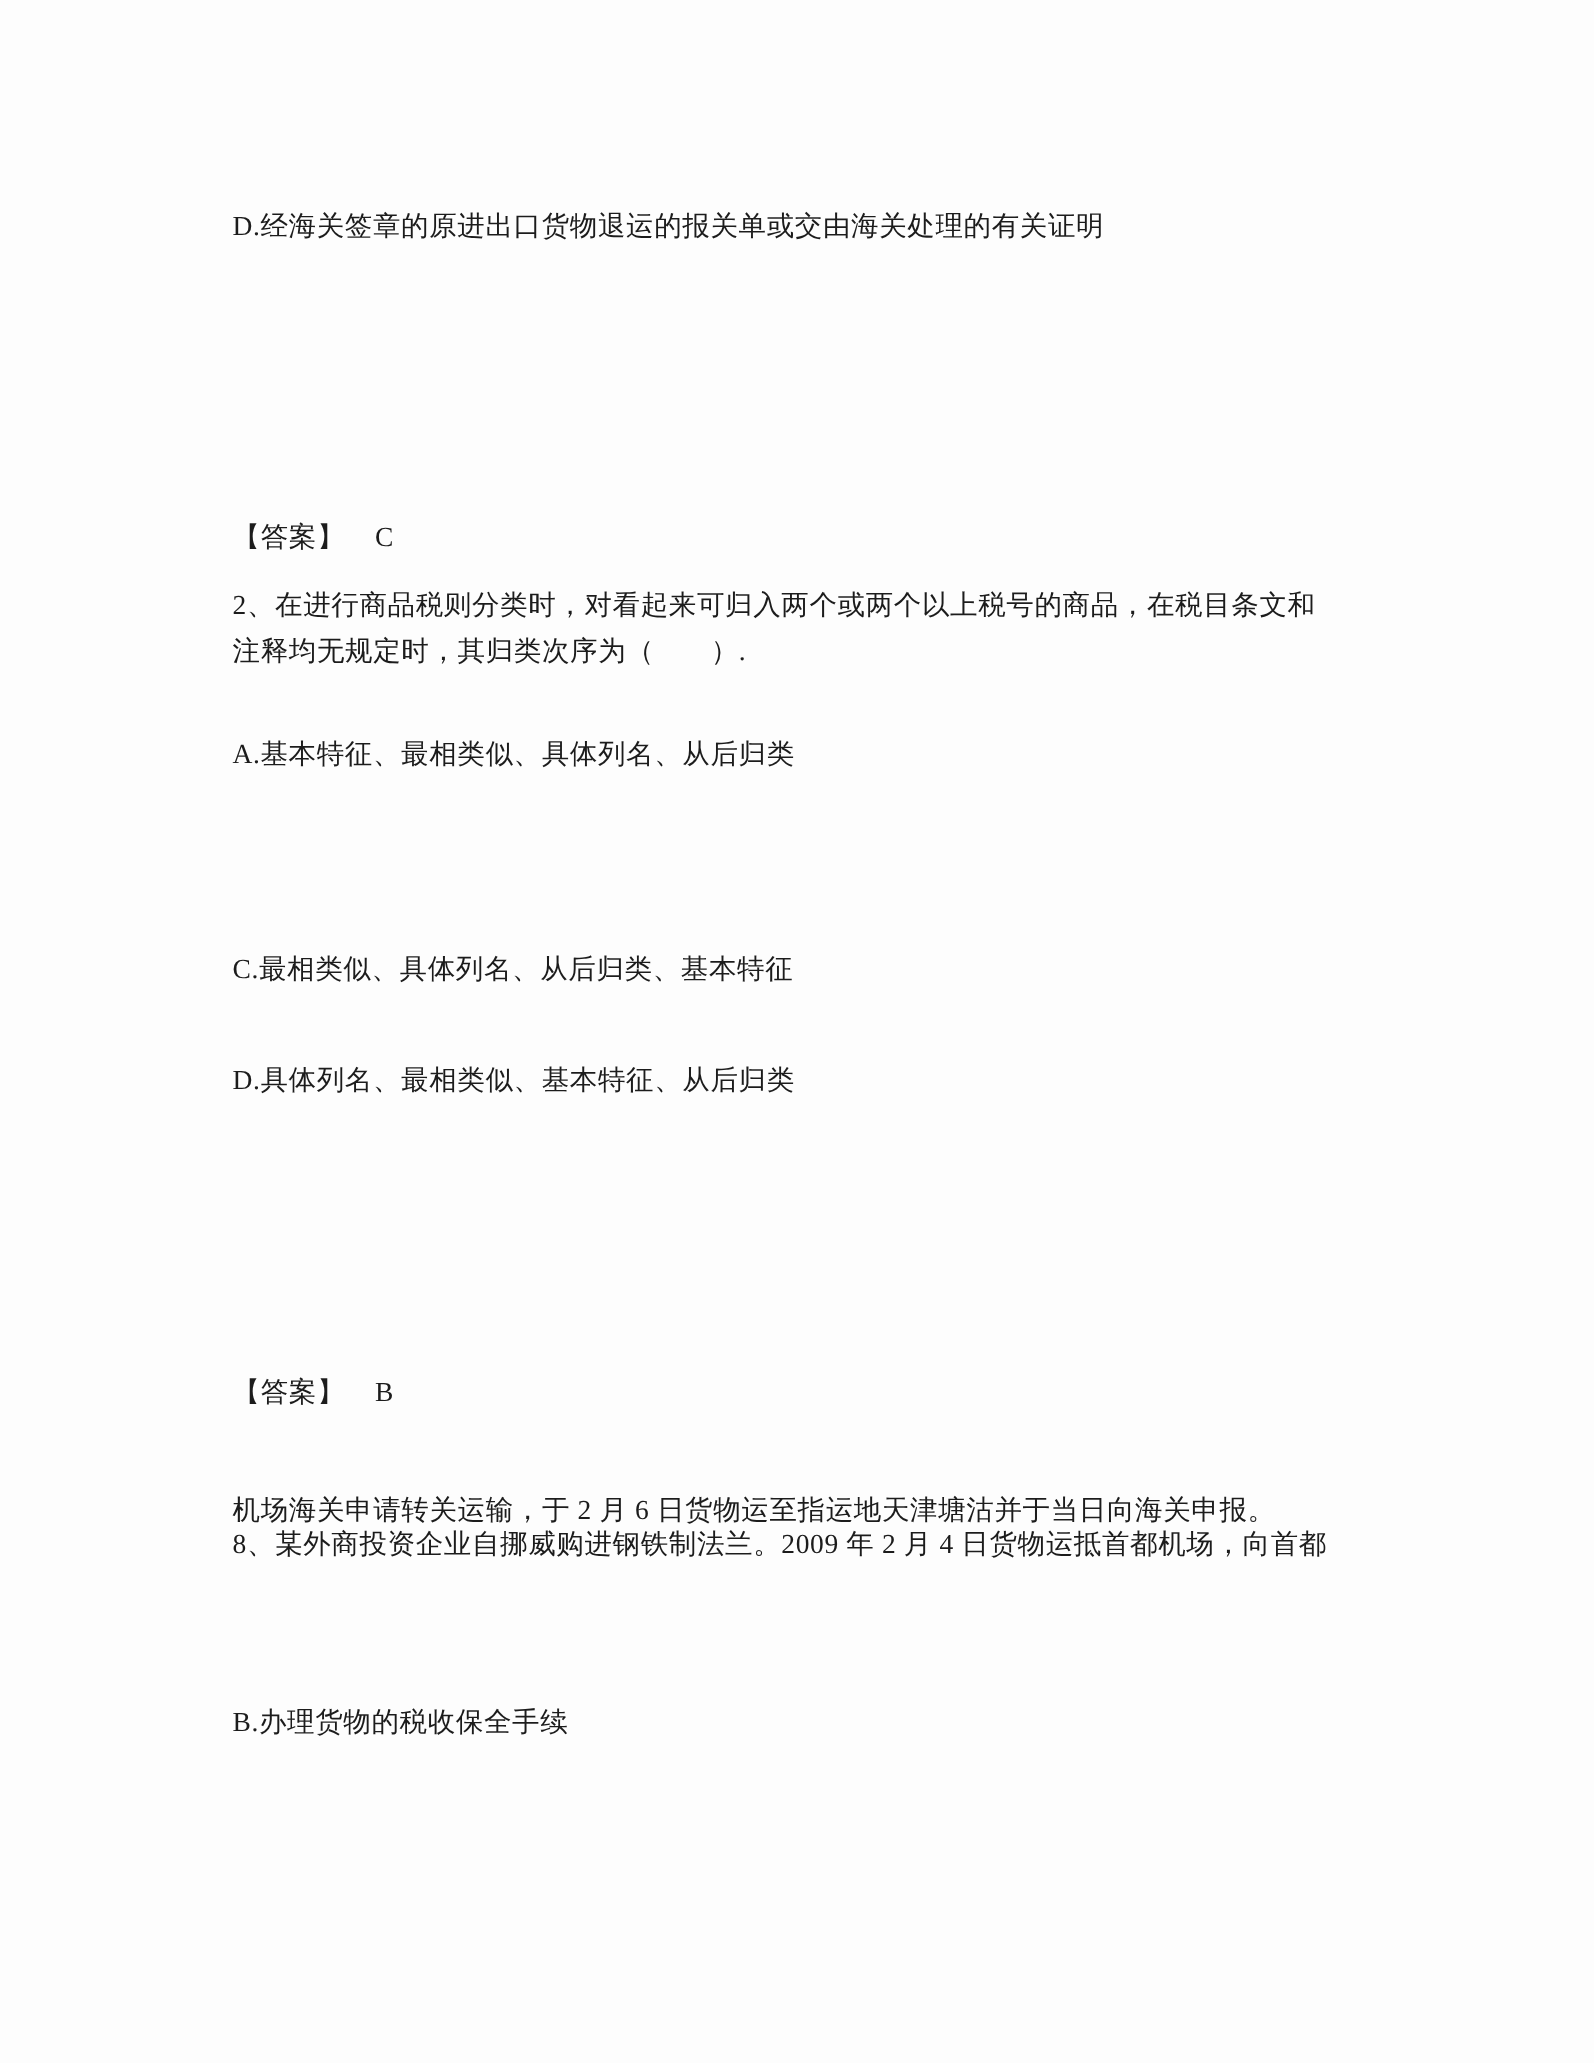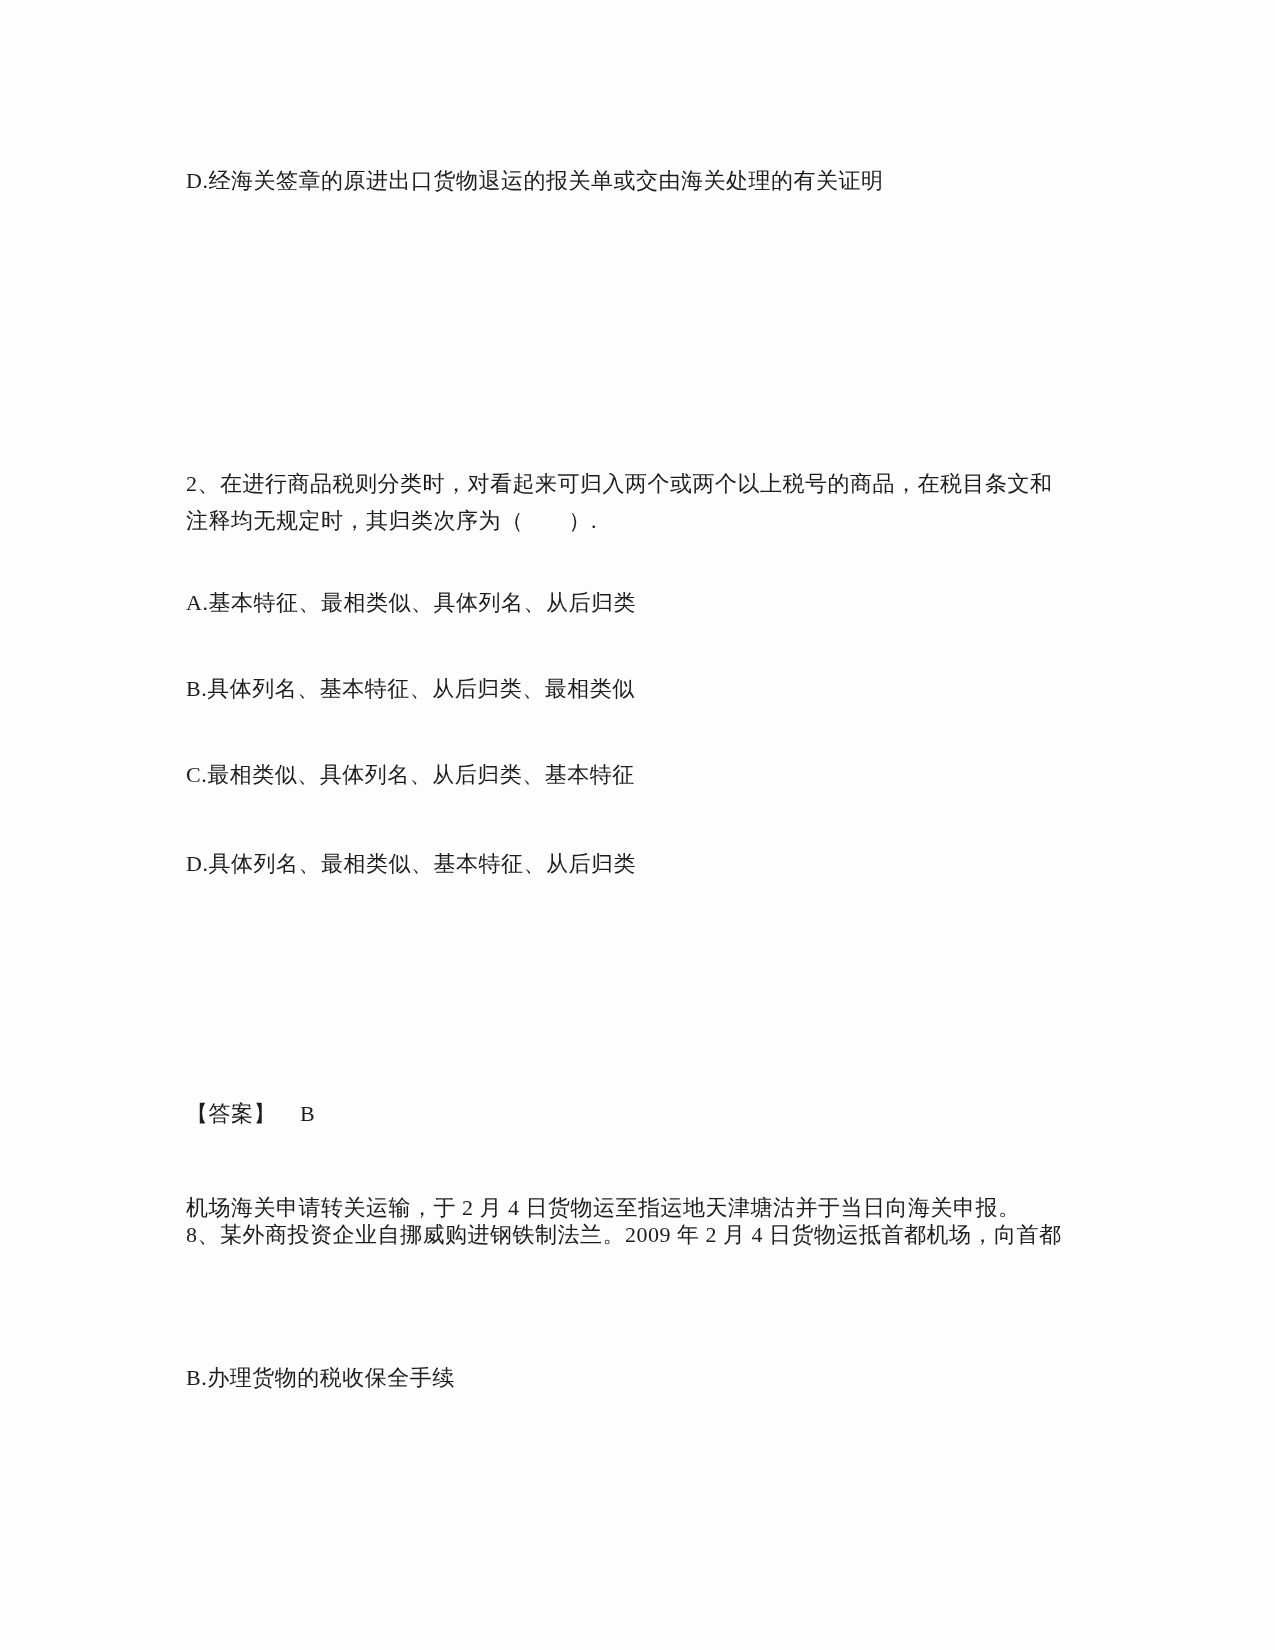--- a/index.html
+++ b/index.html
@@ -31,31 +31,33 @@
     margin-left: 24px;
   }
 </style>
 </head>
 <body>
 
 <div class="page">
 
   <div class="line" style="top:150px">D.经海关签章的原进出口货物退运的报关单或交由海关处理的有关证明</div>
 
+  <div class="line answer-line" style="top:399px">
+    <span>【答案】</span><span class="answer-value">C</span>
+  </div>
 
   <div class="line" style="top:453px">2、在进行商品税则分类时，对看起来可归入两个或两个以上税号的商品，在税目条文和</div>
   <div class="line" style="top:572px">A.基本特征、最相类似、具体列名、从后归类</div>
 
   <div class="line" style="top:490px">注释均无规定时，其归类次序为（　　）.</div>
-  <div class="line" style="top:658px">B.具体列名、基本特征、从后归类、最相类似</div>
   <div class="line" style="top:833px">D.具体列名、最相类似、基本特征、从后归类</div>
   <div class="line" style="top:744px">C.最相类似、具体列名、从后归类、基本特征</div>
 
   <div class="line answer-line" style="top:1083px">
     <span>【答案】</span><span class="answer-value">B</span>
   </div>
 
   <div class="line" style="top:1204px">8、某外商投资企业自挪威购进钢铁制法兰。2009 年 2 月 4 日货物运抵首都机场，向首都</div>
-  <div class="line" style="top:1177px">机场海关申请转关运输，于 2 月 4 日货物运至指运地天津塘沽并于当日向海关申报。</div>
+  <div class="line" style="top:1177px">机场海关申请转关运输，于 2 月 6 日货物运至指运地天津塘沽并于当日向海关申报。</div>
 
   <div class="line" style="top:1347px">B.办理货物的税收保全手续</div>
 
 </div>
 
 </body></html>

